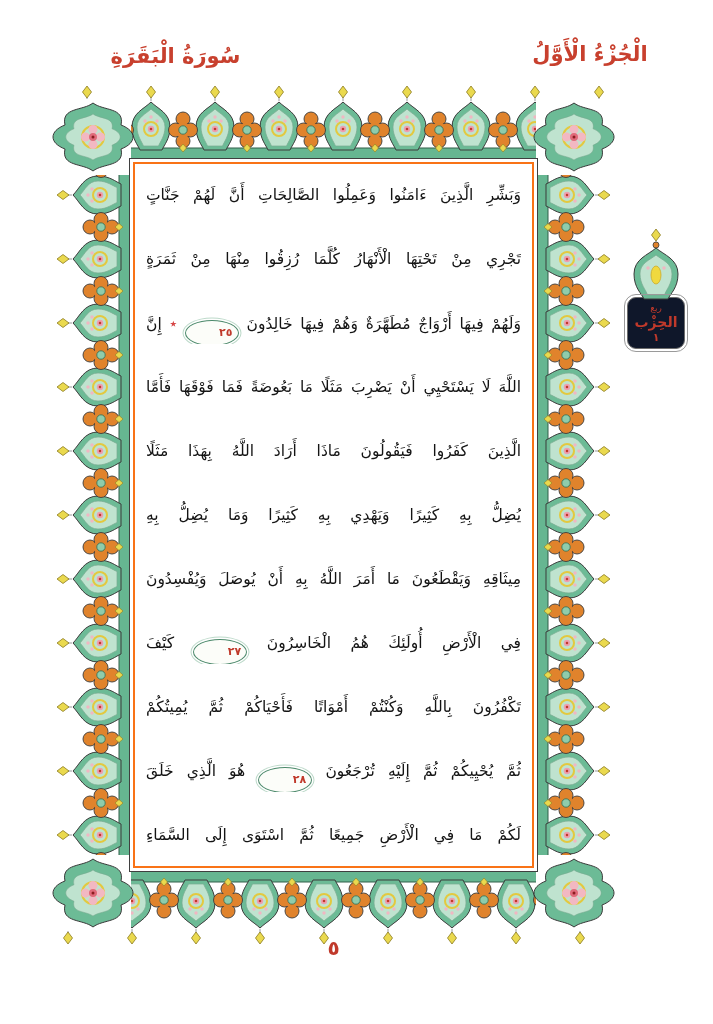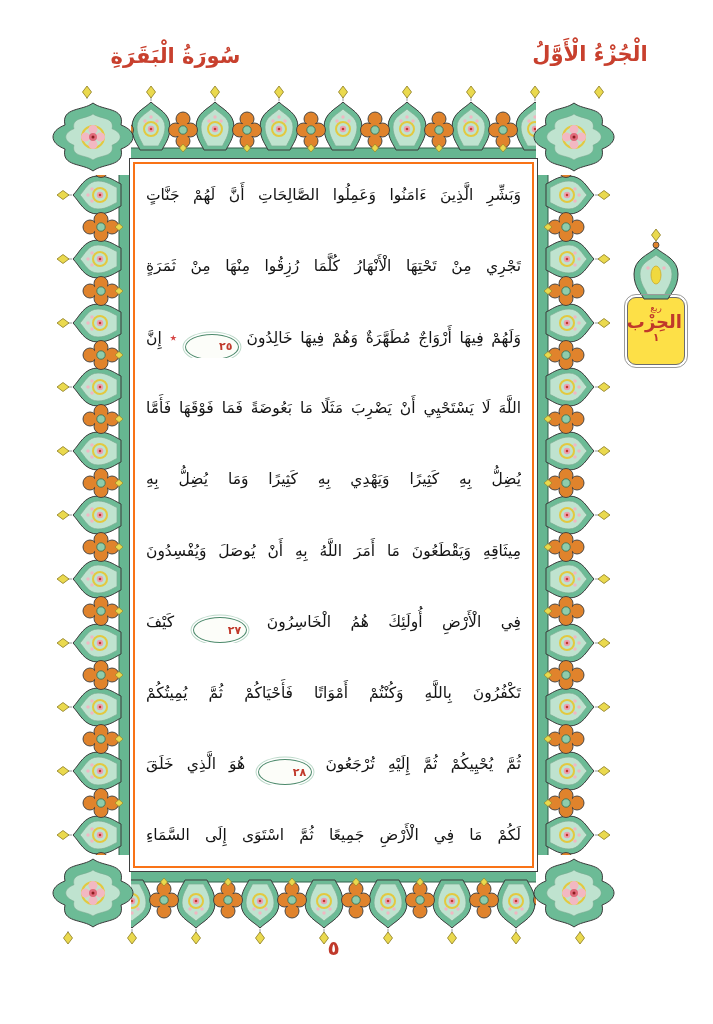--- a/index.html
+++ b/index.html
@@ -19,25 +19,25 @@
   .line{height:42px;line-height:42px;font-size:15.5px;color:#141414;text-align:justify;
         text-align-last:justify;overflow:hidden;}
   .line .txt{white-space:normal;}
   .aya{display:inline-flex;align-items:center;justify-content:center;width:24px;height:24px;
        border-radius:50%;background:#fcfdf9;border:1.2px solid #4d8a6c;
        box-shadow:0 0 0 1.5px #fff,0 0 0 2.5px #bcd9c9;color:#c0392b;font-size:11px;
        font-weight:bold;vertical-align:-7px;line-height:1;padding-left:28px;}
   .star{color:#d64545;font-size:14px;font-weight:bold;vertical-align:1px;}
   .hizb{position:absolute;left:616px;top:228px;width:80px;text-align:center;}
   .hizb svg{display:block;margin:0 auto;}
-  .hizb-box{width:52px;margin:-3px auto 8px;background:#fde047;border:1px solid #6d6d6d;
+  .hizb-box{width:52px;margin:-3px auto 8px;background:#0f172a;border:1px solid #6d6d6d;
             outline:1px solid #9a9a9a;outline-offset:2px;border-radius:9px;
-            padding:5px 2px 20px;color:#c0392b;direction:rtl;}
+            padding:5px 2px 4px;color:#c0392b;direction:rtl;}
   .hizb-q{font-size:9px;line-height:10px;}
-  .hizb-n{font-size:18px;font-weight:bold;line-height:18px;text-align:center;}
+  .hizb-n{font-size:14px;font-weight:bold;line-height:18px;text-align:center;}
   .hizb-d{font-size:11px;font-weight:bold;line-height:13px;}
   .pagenum{position:absolute;left:40px;top:936px;width:587px;text-align:center;
            color:#c0392b;font-size:20px;font-weight:bold;}
 </style>
 </head>
 <body>
 
 <div class="page">
 
   <div class="hdr hdr-surah">سُورَةُ الْبَقَرَةِ</div>
@@ -103,20 +103,21 @@
     <use href="#corner" transform="translate(496,771)"></use>
   </svg>
 
   <div class="textbox">
     <div class="textbox-inner">
       <div class="lines" id="lines">
           <div class="line"><span class="txt">وَبَشِّرِ الَّذِينَ ءَامَنُوا وَعَمِلُوا الصَّالِحَاتِ أَنَّ لَهُمْ جَنَّاتٍ</span> </div>
           <div class="line"><span class="txt">تَجْرِي مِنْ تَحْتِهَا الْأَنْهَارُ كُلَّمَا رُزِقُوا مِنْهَا مِنْ ثَمَرَةٍ</span> </div>
           <div class="line"><span class="txt">وَلَهُمْ فِيهَا أَزْوَاجٌ مُطَهَّرَةٌ وَهُمْ فِيهَا خَالِدُونَ</span> <span class="aya">٢٥</span> <span class="star">٭</span> <span class="txt">إِنَّ</span> </div>
           <div class="line"><span class="txt">اللَّهَ لَا يَسْتَحْيِي أَنْ يَضْرِبَ مَثَلًا مَا بَعُوضَةً فَمَا فَوْقَهَا فَأَمَّا</span> </div>
+          <div class="line"><span class="txt">الَّذِينَ كَفَرُوا فَيَقُولُونَ مَاذَا أَرَادَ اللَّهُ بِهَذَا مَثَلًا</span> </div>
           <div class="line"><span class="txt">يُضِلُّ بِهِ كَثِيرًا وَيَهْدِي بِهِ كَثِيرًا وَمَا يُضِلُّ بِهِ</span> </div>
           <div class="line"><span class="txt">مِيثَاقِهِ وَيَقْطَعُونَ مَا أَمَرَ اللَّهُ بِهِ أَنْ يُوصَلَ وَيُفْسِدُونَ</span> </div>
           <div class="line"><span class="txt">فِي الْأَرْضِ أُولَئِكَ هُمُ الْخَاسِرُونَ</span> <span class="aya">٢٧</span> <span class="txt">كَيْفَ</span> </div>
           <div class="line"><span class="txt">تَكْفُرُونَ بِاللَّهِ وَكُنْتُمْ أَمْوَاتًا فَأَحْيَاكُمْ ثُمَّ يُمِيتُكُمْ</span> </div>
           <div class="line"><span class="txt">ثُمَّ يُحْيِيكُمْ ثُمَّ إِلَيْهِ تُرْجَعُونَ</span> <span class="aya">٢٨</span> <span class="txt">هُوَ الَّذِي خَلَقَ</span> </div>
           <div class="line"><span class="txt">لَكُمْ مَا فِي الْأَرْضِ جَمِيعًا ثُمَّ اسْتَوَى إِلَى السَّمَاءِ</span> </div>
         </div>
     </div>
   </div>
 

